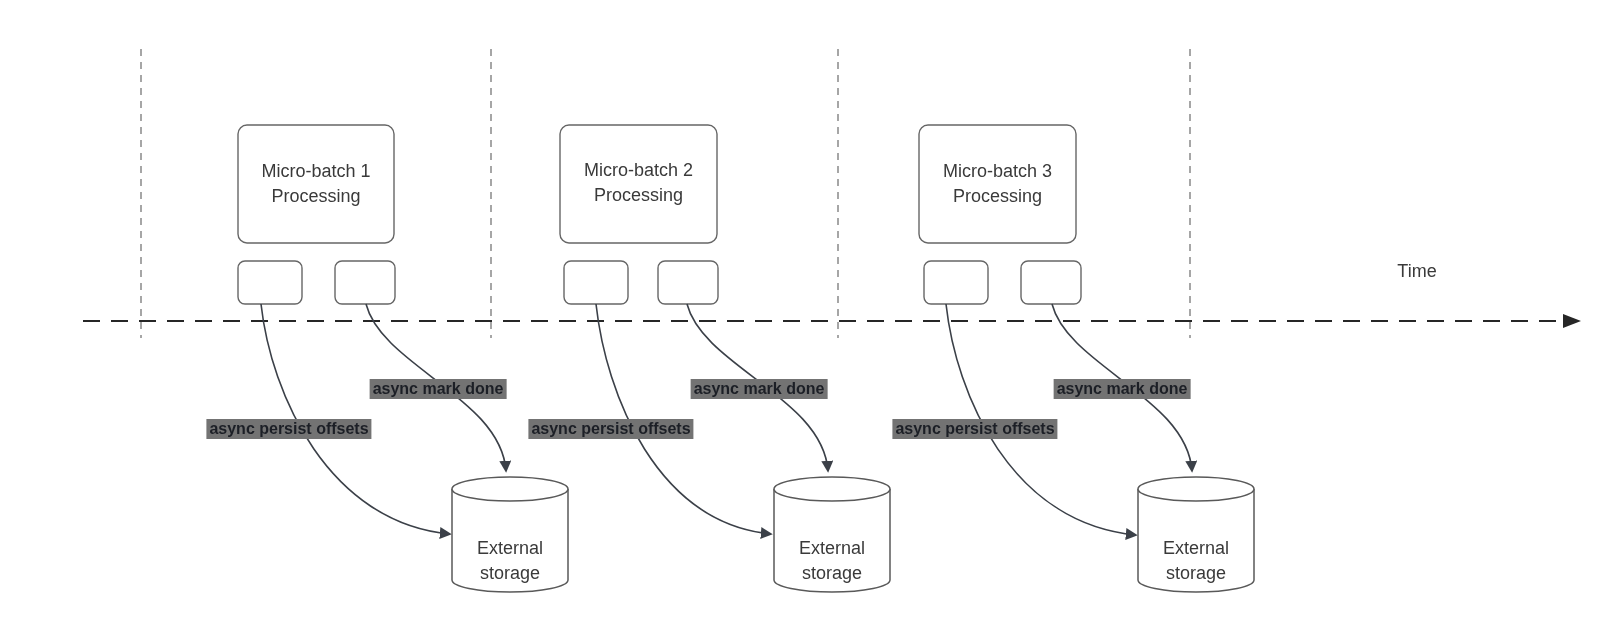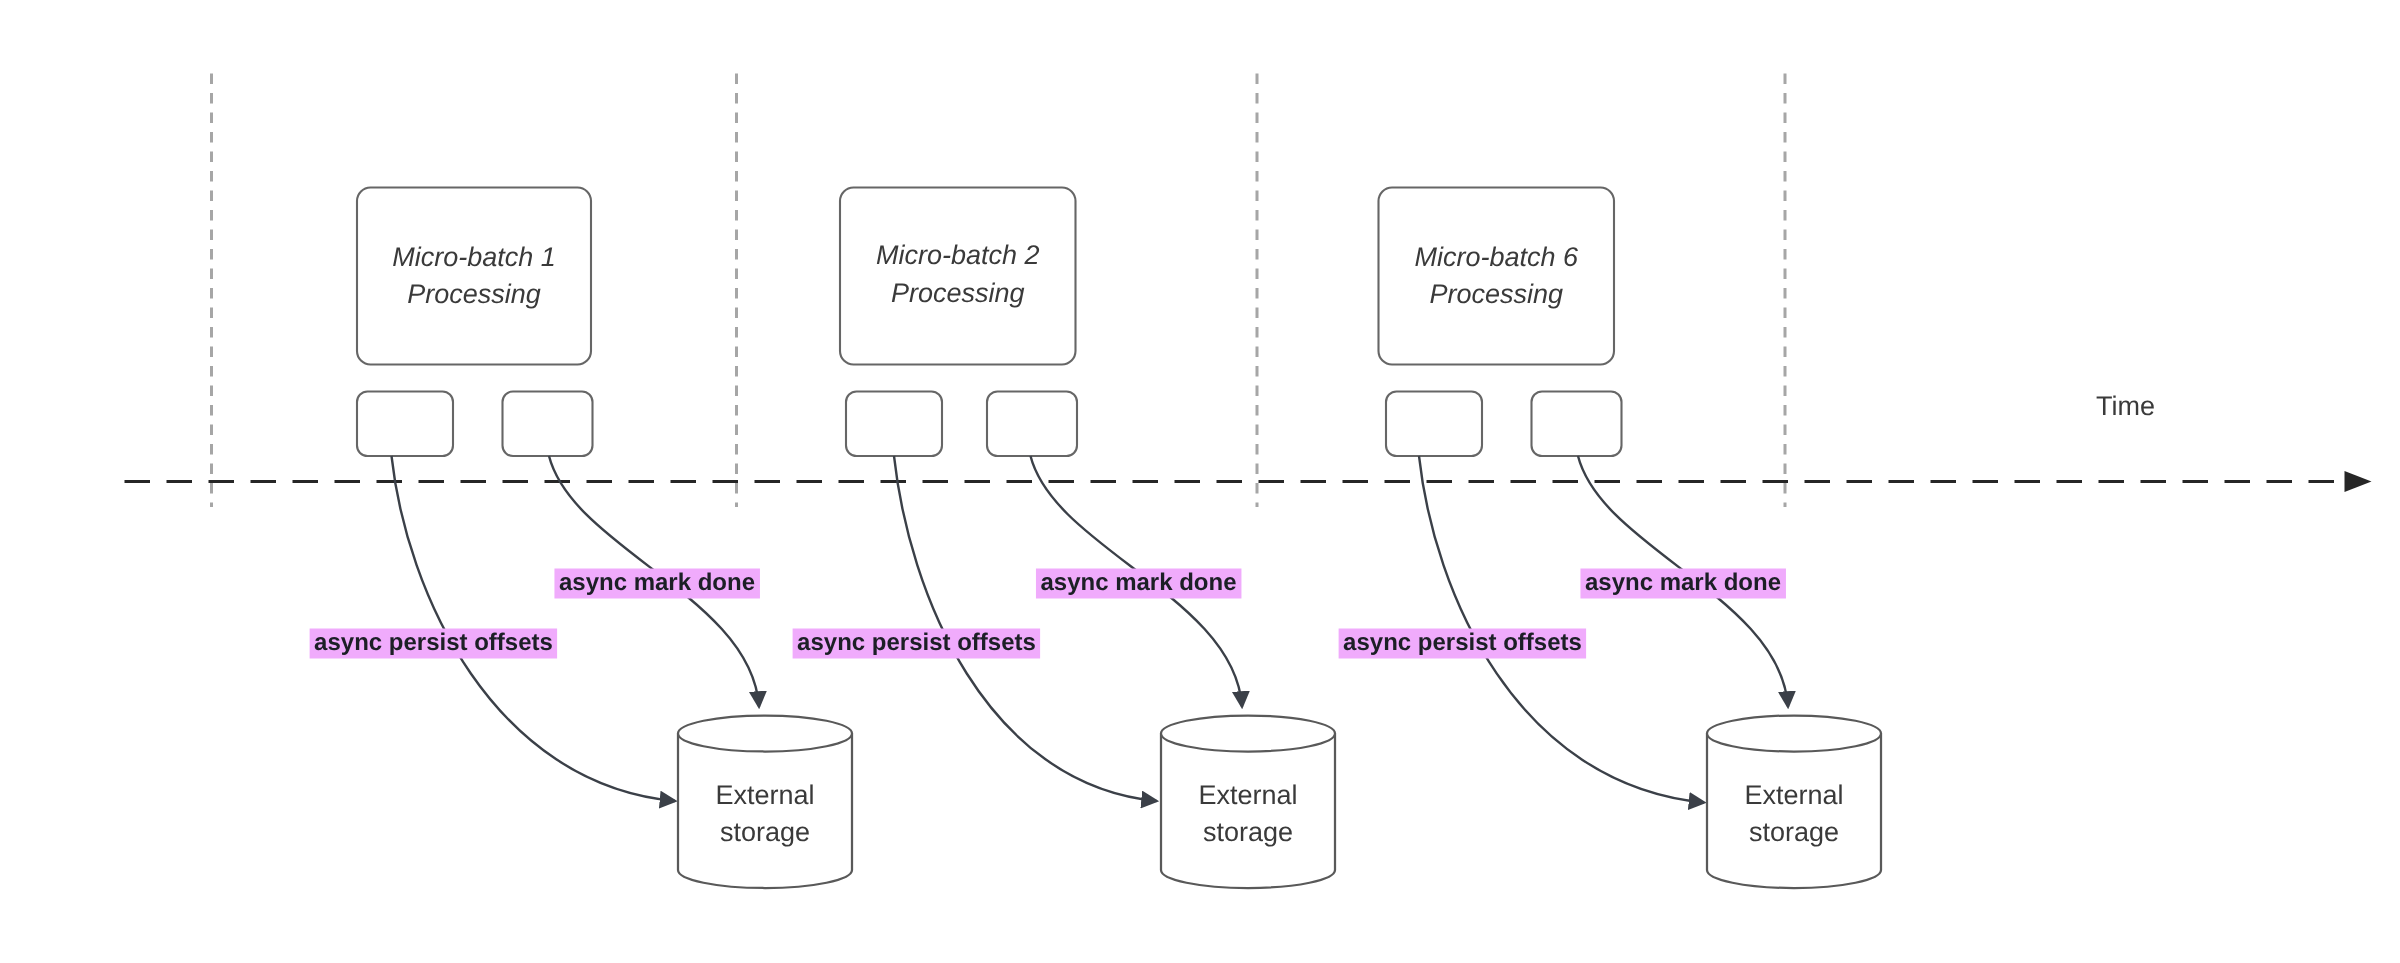--- a/index.html
+++ b/index.html
@@ -9,34 +9,34 @@
     background:#ffffff;
     font-family:"Liberation Sans", sans-serif;
     overflow:hidden;
   }
   #shapes{position:absolute;left:0;top:0;}
   .box-label{
     position:absolute;
     display:flex;align-items:center;justify-content:center;
     text-align:center;
     font-size:18px;line-height:1.4;color:#3a3a3a;
-    padding:0 10px;box-sizing:border-box;font-style:italic;
+    padding:0 10px;box-sizing:border-box;
   }
   .arrow-label{
     position:absolute;
     transform:translate(-50%,-50%);
     white-space:nowrap;
     font-size:16px;font-weight:bold;color:#1c1f26;
-    background:#f0abfc;padding:1px 3px;
+    background:#737373;padding:1px 3px;
   }
   .storage-label{
     position:absolute;
     transform:translate(-50%,-50%);
     width:112px;text-align:center;
-    font-size:18px;line-height:1.4;color:#3a3a3a;
+    font-size:18px;line-height:1.4;color:#3a3a3a;margin-top:18px;
   }
   .time-label{
     position:absolute;
     transform:translate(-50%,-50%);
     font-size:18px;color:#3a3a3a;margin-left:31px;
   }
 </style>
 </head>
 <body>
 
@@ -95,18 +95,18 @@
   <div class="box-label" style="left:238px;top:125px;width:156px;height:118px;">Micro-batch 1 Processing</div>
   <div class="arrow-label" style="left:289px;top:429px;">async persist offsets</div>
   <div class="arrow-label" style="left:438px;top:389px;">async mark done</div>
   <div class="storage-label" style="left:510px;top:543px;">External storage</div>
 
   <div class="box-label" style="left:560px;top:125px;width:157px;height:116px;">Micro-batch 2 Processing</div>
   <div class="arrow-label" style="left:611px;top:429px;">async persist offsets</div>
   <div class="arrow-label" style="left:759px;top:389px;">async mark done</div>
   <div class="storage-label" style="left:832px;top:543px;">External storage</div>
 
-  <div class="box-label" style="left:919px;top:125px;width:157px;height:118px;">Micro-batch 6 Processing</div>
+  <div class="box-label" style="left:919px;top:125px;width:157px;height:118px;">Micro-batch 3 Processing</div>
   <div class="arrow-label" style="left:975px;top:429px;">async persist offsets</div>
   <div class="arrow-label" style="left:1122px;top:389px;">async mark done</div>
   <div class="storage-label" style="left:1196px;top:543px;">External storage</div>
 
 </div>
 
 </body></html>

